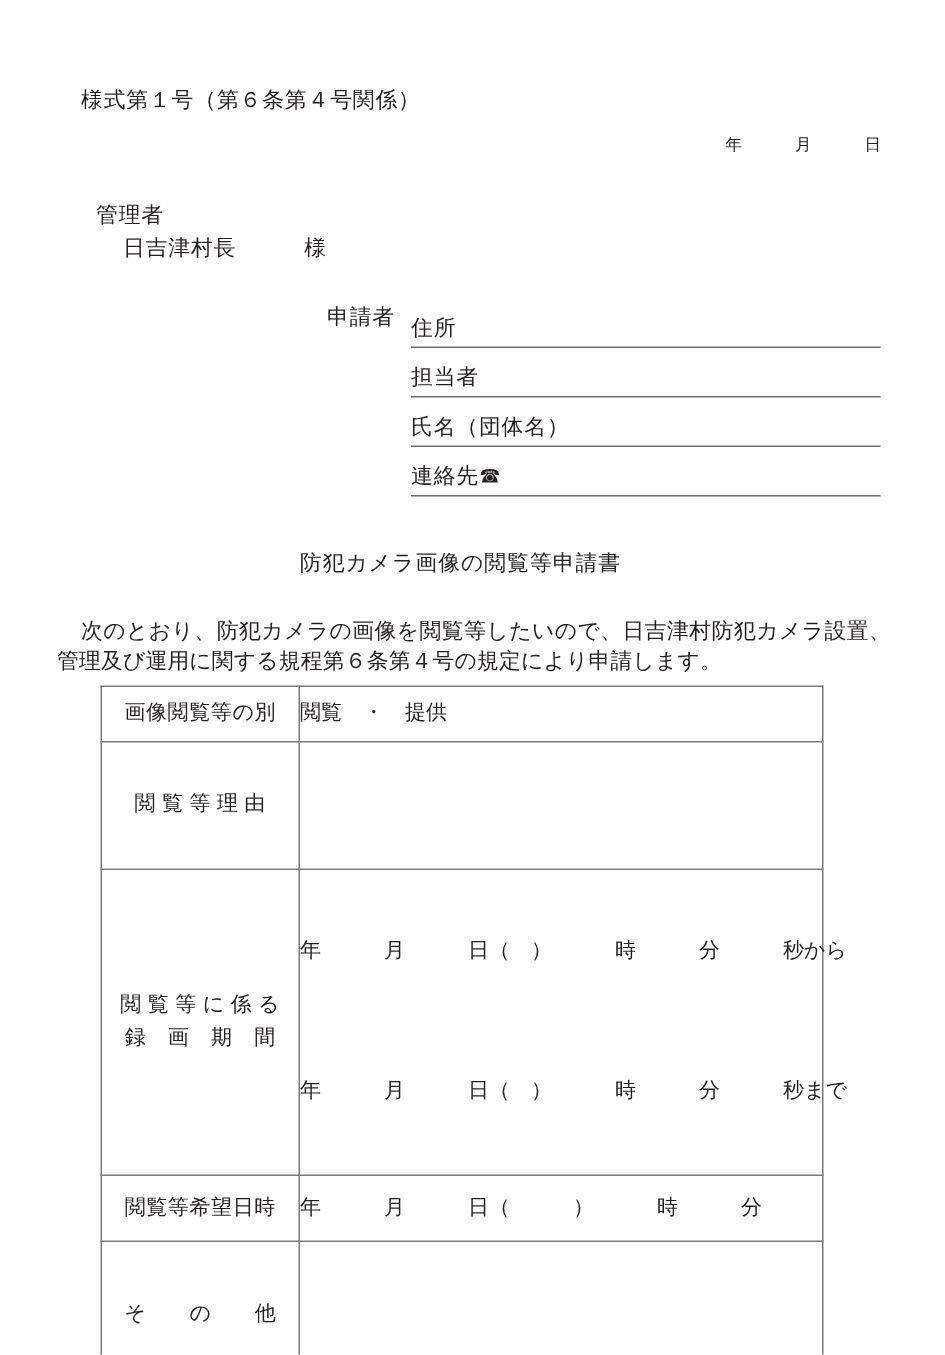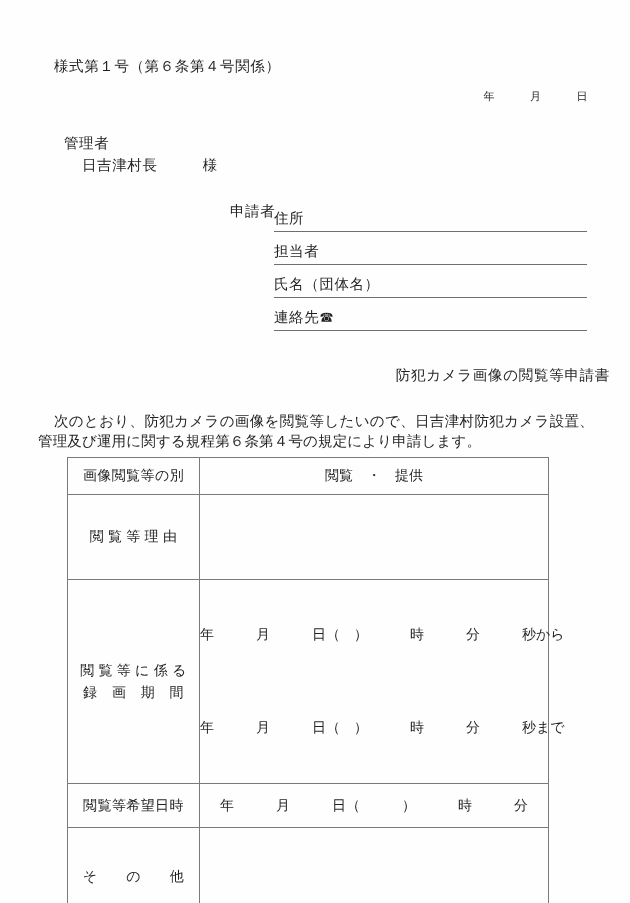--- a/index.html
+++ b/index.html
@@ -57,21 +57,21 @@
     top: 156px;
     font-size: 14.5px;
     letter-spacing: 0.6px;
     white-space: nowrap;
     font-family: Liberation Mono, monospace;
   }
 
   
   .applicant-label {
     position: absolute;
-    left: 230px;
+    left: 218px;
     top: 202px;
     font-size: 14.5px;
     letter-spacing: 0.6px;
     white-space: nowrap;
   }
   .applicant-fields {
     position: absolute;
     left: 274px;
     top: 199px;
     width: 313px;
@@ -90,21 +90,21 @@
     letter-spacing: 0.6px;
     white-space: nowrap;
   }
 
   
   .doc-title {
     position: absolute;
     left: 4px;
     right: 0;
     top: 366px;
-    text-align: right;
+    text-align: center;
     font-size: 14.5px;
     letter-spacing: 0.7px;
     padding-right: 20px;
     box-sizing: border-box;
   }
 
   
   .body-text {
     position: absolute;
     left: 38px;
@@ -134,21 +134,21 @@
   }
   td.label-cell {
     width: 131px;
     text-align: center;
     letter-spacing: 0.4px;
     white-space: pre;
     line-height: 22px;
   }
   td.value-cell {
     width: 348px;
-    text-align: center;
+    text-align: left;
     white-space: pre;
     line-height: 22px;
   }
   td.value-cell.blank { text-align: left; }
 
   .r1 { height: 37px; }
   .r2 { height: 85px; }
   .r3 { height: 83px; }
   .r4 { height: 44px; }
   .r5 { height: 99px; }

